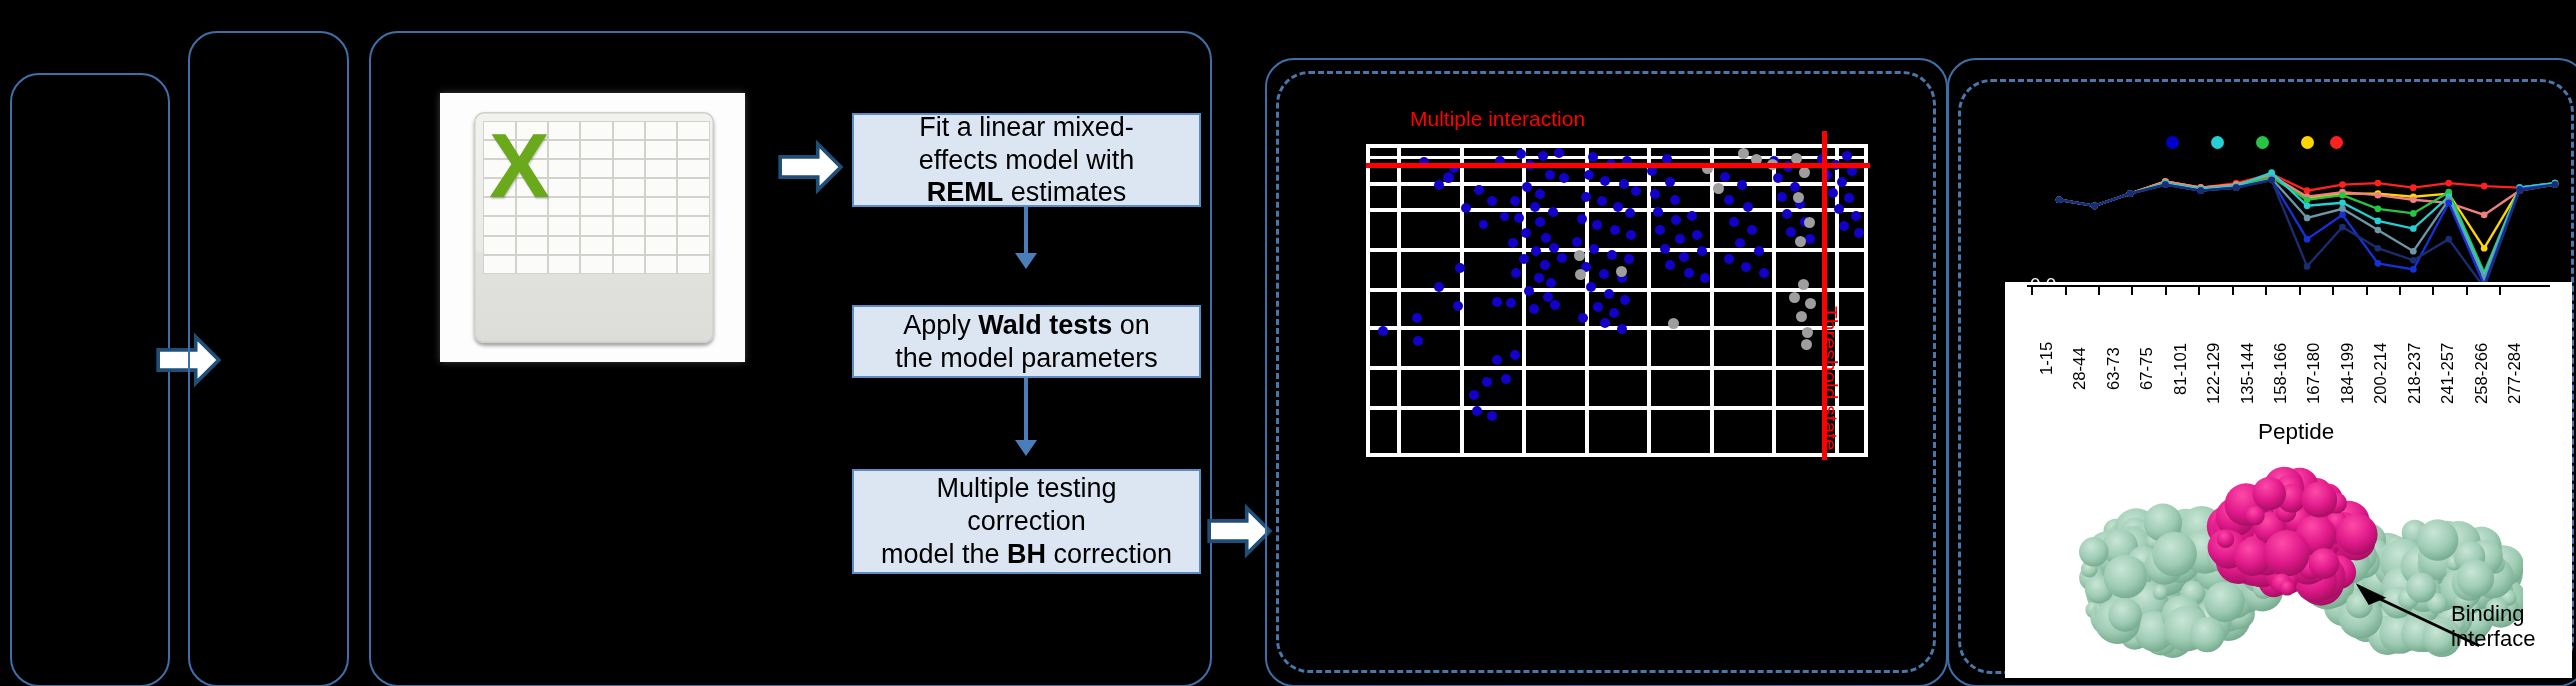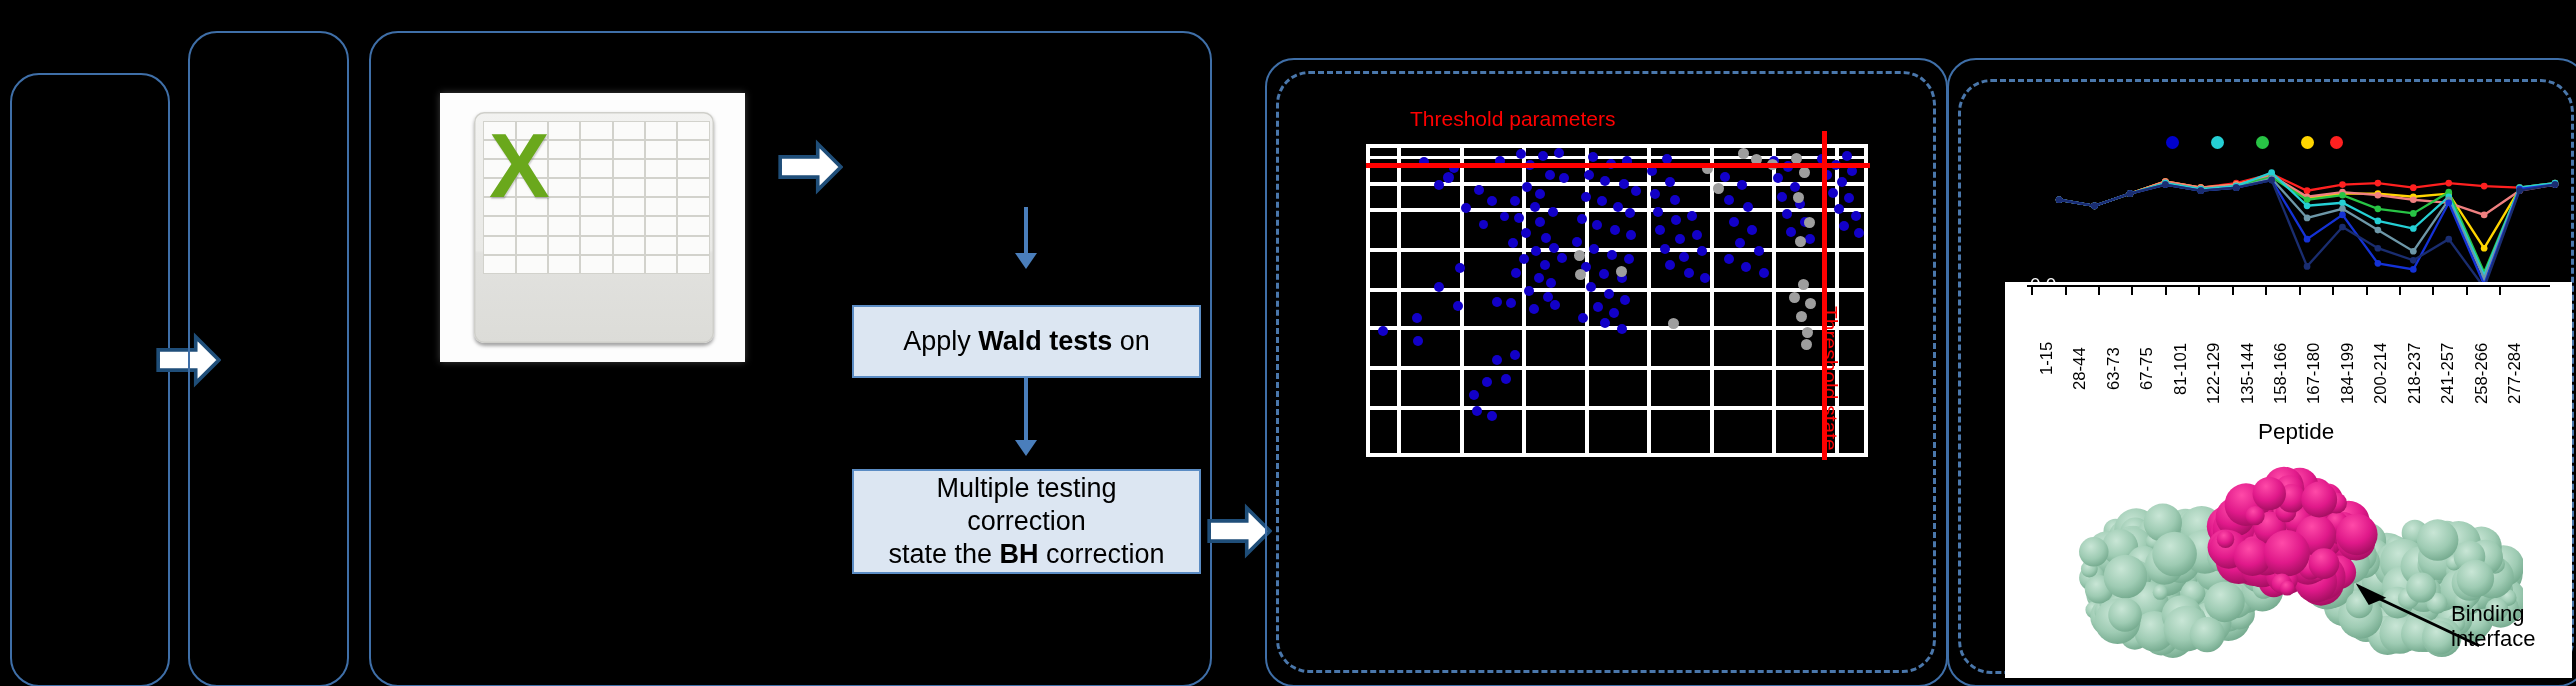--- a/index.html
+++ b/index.html
@@ -143,51 +143,59 @@
   </div>
 
   <div class="block-arrow" style="left:778px;top:138px;width:65px;height:58px;">
     <svg viewBox="0 0 90 80" width="65" height="58">
       <polygon points="3,26 55,26 55,8 87,40 55,72 55,54 3,54" fill="#ffffff" stroke="#1f4e79" stroke-width="5" stroke-linejoin="miter"></polygon>
     </svg>
   </div>
 
   <div class="panel" style="left:369px;top:30.5px;width:843px;height:656px;"></div>
 
+  <div class="pbox" style="left:852px;top:113px;width:349px;height:94px;">
+    <div>
+      <span>Fit a linear mixed-</span><br>
+      <span>effects model with</span><br>
+      <b>REML</b><span> estimates</span>
+    </div>
+  </div>
   <div class="vconn" style="left:1024px;top:207px;height:49px;"></div>
   <div class="vconn-head" style="left:1015px;top:253px;"></div>
 
   <div class="pbox" style="left:852px;top:305px;width:349px;height:73px;">
     <div>
       <span>Apply </span><b>Wald tests</b><span> on</span><br>
+      <span>the model parameters</span>
     </div>
   </div>
   <div class="vconn" style="left:1024px;top:378px;height:65px;"></div>
   <div class="vconn-head" style="left:1015px;top:440px;"></div>
 
   <div class="pbox" style="left:852px;top:469px;width:349px;height:105px;">
     <div>
       <span>Multiple testing</span><br>
       <span>correction</span><br>
-      <span>state the </span><b>BH</b><span> correction</span>
+      <span>model the </span><b>BH</b><span> correction</span>
     </div>
   </div>
 
   <div class="block-arrow" style="left:1207px;top:502px;width:65px;height:58px;">
     <svg viewBox="0 0 90 80" width="65" height="58">
       <polygon points="3,26 55,26 55,8 87,40 55,72 55,54 3,54" fill="#ffffff" stroke="#1f4e79" stroke-width="5" stroke-linejoin="miter"></polygon>
     </svg>
   </div>
 
   <div class="panel" style="left:1265px;top:58px;width:683px;height:629px;"></div>
   <div class="panel-dashed" style="left:1276px;top:71px;width:660px;height:602px;"></div>
 
   <div id="scatter-wrap" style="left:1308px;top:116px;width:581px;height:465px;">
 
-    <div class="red-lbl" style="left:102px;top:-8.7px;">Threshold parameters</div>
+    <div class="red-lbl" style="left:102px;top:-8.7px;">Multiple interaction</div>
 
     <div id="scatter-plot" style="left:58px;top:28px;width:502px;height:313px;">
 
       <div class="gl glv" style="left:0px;  top:0;height:100%"></div>
       <div class="gl glv" style="left:31px; top:0;height:100%"></div>
       <div class="gl glv" style="left:94px;top:0;height:100%"></div>
       <div class="gl glv" style="left:156px;top:0;height:100%"></div>
       <div class="gl glv" style="left:219px;top:0;height:100%"></div>
       <div class="gl glv" style="left:281px;top:0;height:100%"></div>
       <div class="gl glv" style="left:344px;top:0;height:100%"></div>

